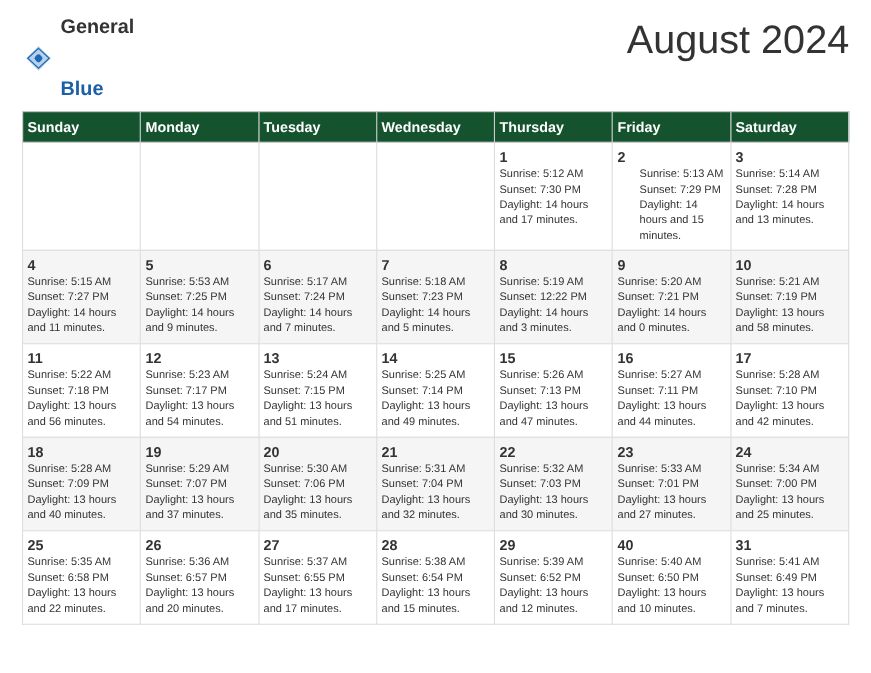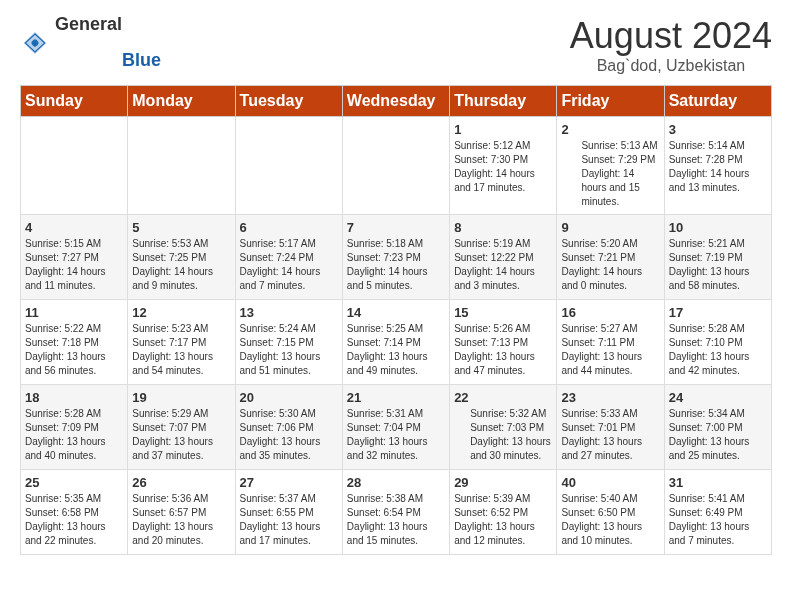--- a/index.html
+++ b/index.html
@@ -16,21 +16,21 @@
       align-items: flex-start;
       margin-bottom: 10px;
     }
     .logo {
       display: flex;
       align-items: center;
       gap: 5px;
     }
     .logo-text {
       display: flex;
-      flex-direction: row;
+      flex-direction: column;
       line-height: 1.1;
     }
     .logo-general {
       font-size: 18px;
       font-weight: bold;
       color: #333;
     }
     .logo-blue {
       font-size: 18px;
       font-weight: bold;
@@ -53,23 +53,23 @@
     .subtitle {
       font-size: 16px;
       color: #555;
     }
     table {
       width: 100%;
       border-collapse: collapse;
       table-layout: fixed;
     }
     thead tr th {
-      background-color: #c2410c;
+      background-color: #14532d;
       color: white;
-      font-size: 16px;
+      font-size: 13px;
       font-weight: bold;
       padding: 6px 4px;
       text-align: left;
       border: 1px solid #ccc;
     }
     tbody tr td {
       vertical-align: top;
       padding: 5px 4px;
       font-size: 10.5px;
       color: #333;
@@ -105,21 +105,20 @@
       <polygon points="20,8 33,20 20,32 7,20" fill="none" stroke="#1a6ab5" stroke-width="1.5"></polygon>
       <path d="M15,20 Q20,10 25,20 Q20,30 15,20Z" fill="#1a6ab5"></path>
     </svg>
     <div class="logo-text">
       <span class="logo-general">General</span>
       <span class="logo-blue">Blue</span>
     </div>
   </div>
   <div class="title-block">
     <div class="main-title">August 2024</div>
-    <div class="subtitle">Bag`dod, Uzbekistan</div>
   </div>
 </div>
 
 <table>
   <thead>
     <tr>
     <th>Sunday</th>
         <th>Monday</th>
         <th>Tuesday</th>
         <th>Wednesday</th>
@@ -261,21 +260,21 @@
 Daylight: 13 hours and 35 minutes.</div>
         </td>
         <td>
           <span class="day-num">21</span>
           <div class="day-info" style="white-space: pre-line;">Sunrise: 5:31 AM
 Sunset: 7:04 PM
 Daylight: 13 hours and 32 minutes.</div>
         </td>
         <td>
           <span class="day-num">22</span>
-          <div class="day-info" style="white-space: pre-line; margin-left: 16px;">Sunrise: 5:32 AM
+          <div class="day-info" style="white-space: pre-line;">Sunrise: 5:32 AM
 Sunset: 7:03 PM
 Daylight: 13 hours and 30 minutes.</div>
         </td>
         <td>
           <span class="day-num">23</span>
           <div class="day-info" style="white-space: pre-line;">Sunrise: 5:33 AM
 Sunset: 7:01 PM
 Daylight: 13 hours and 27 minutes.</div>
         </td>
         <td>

